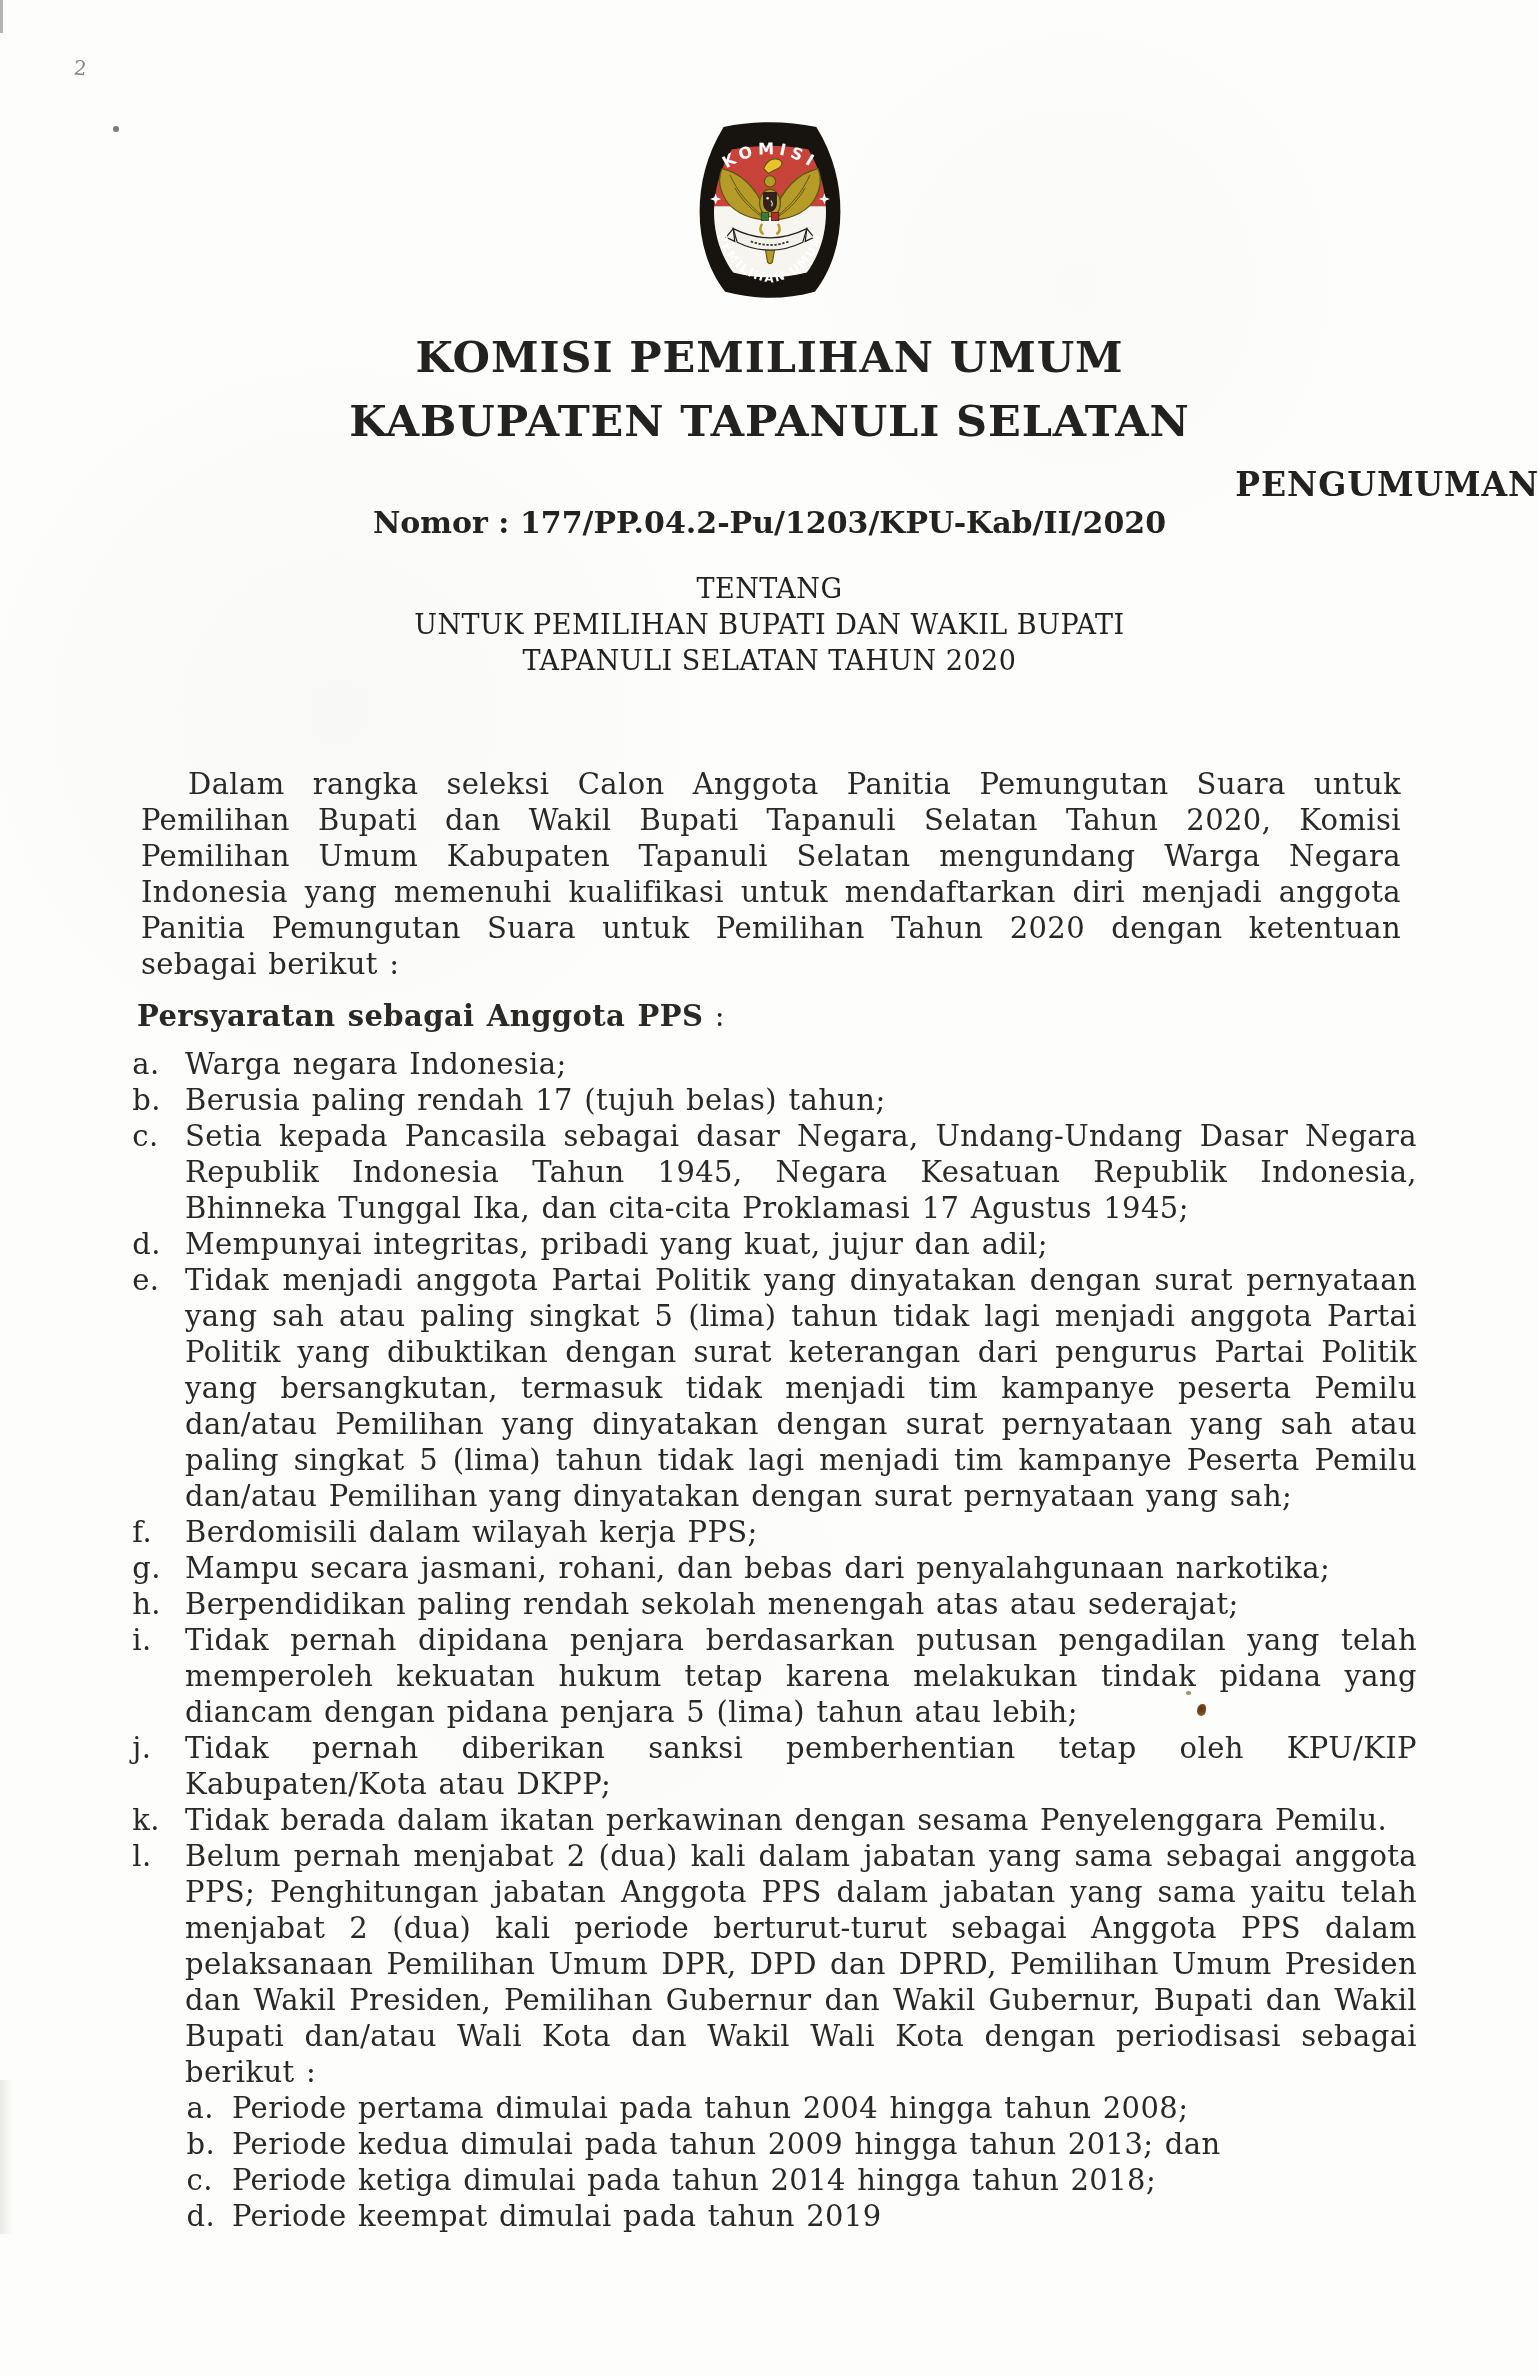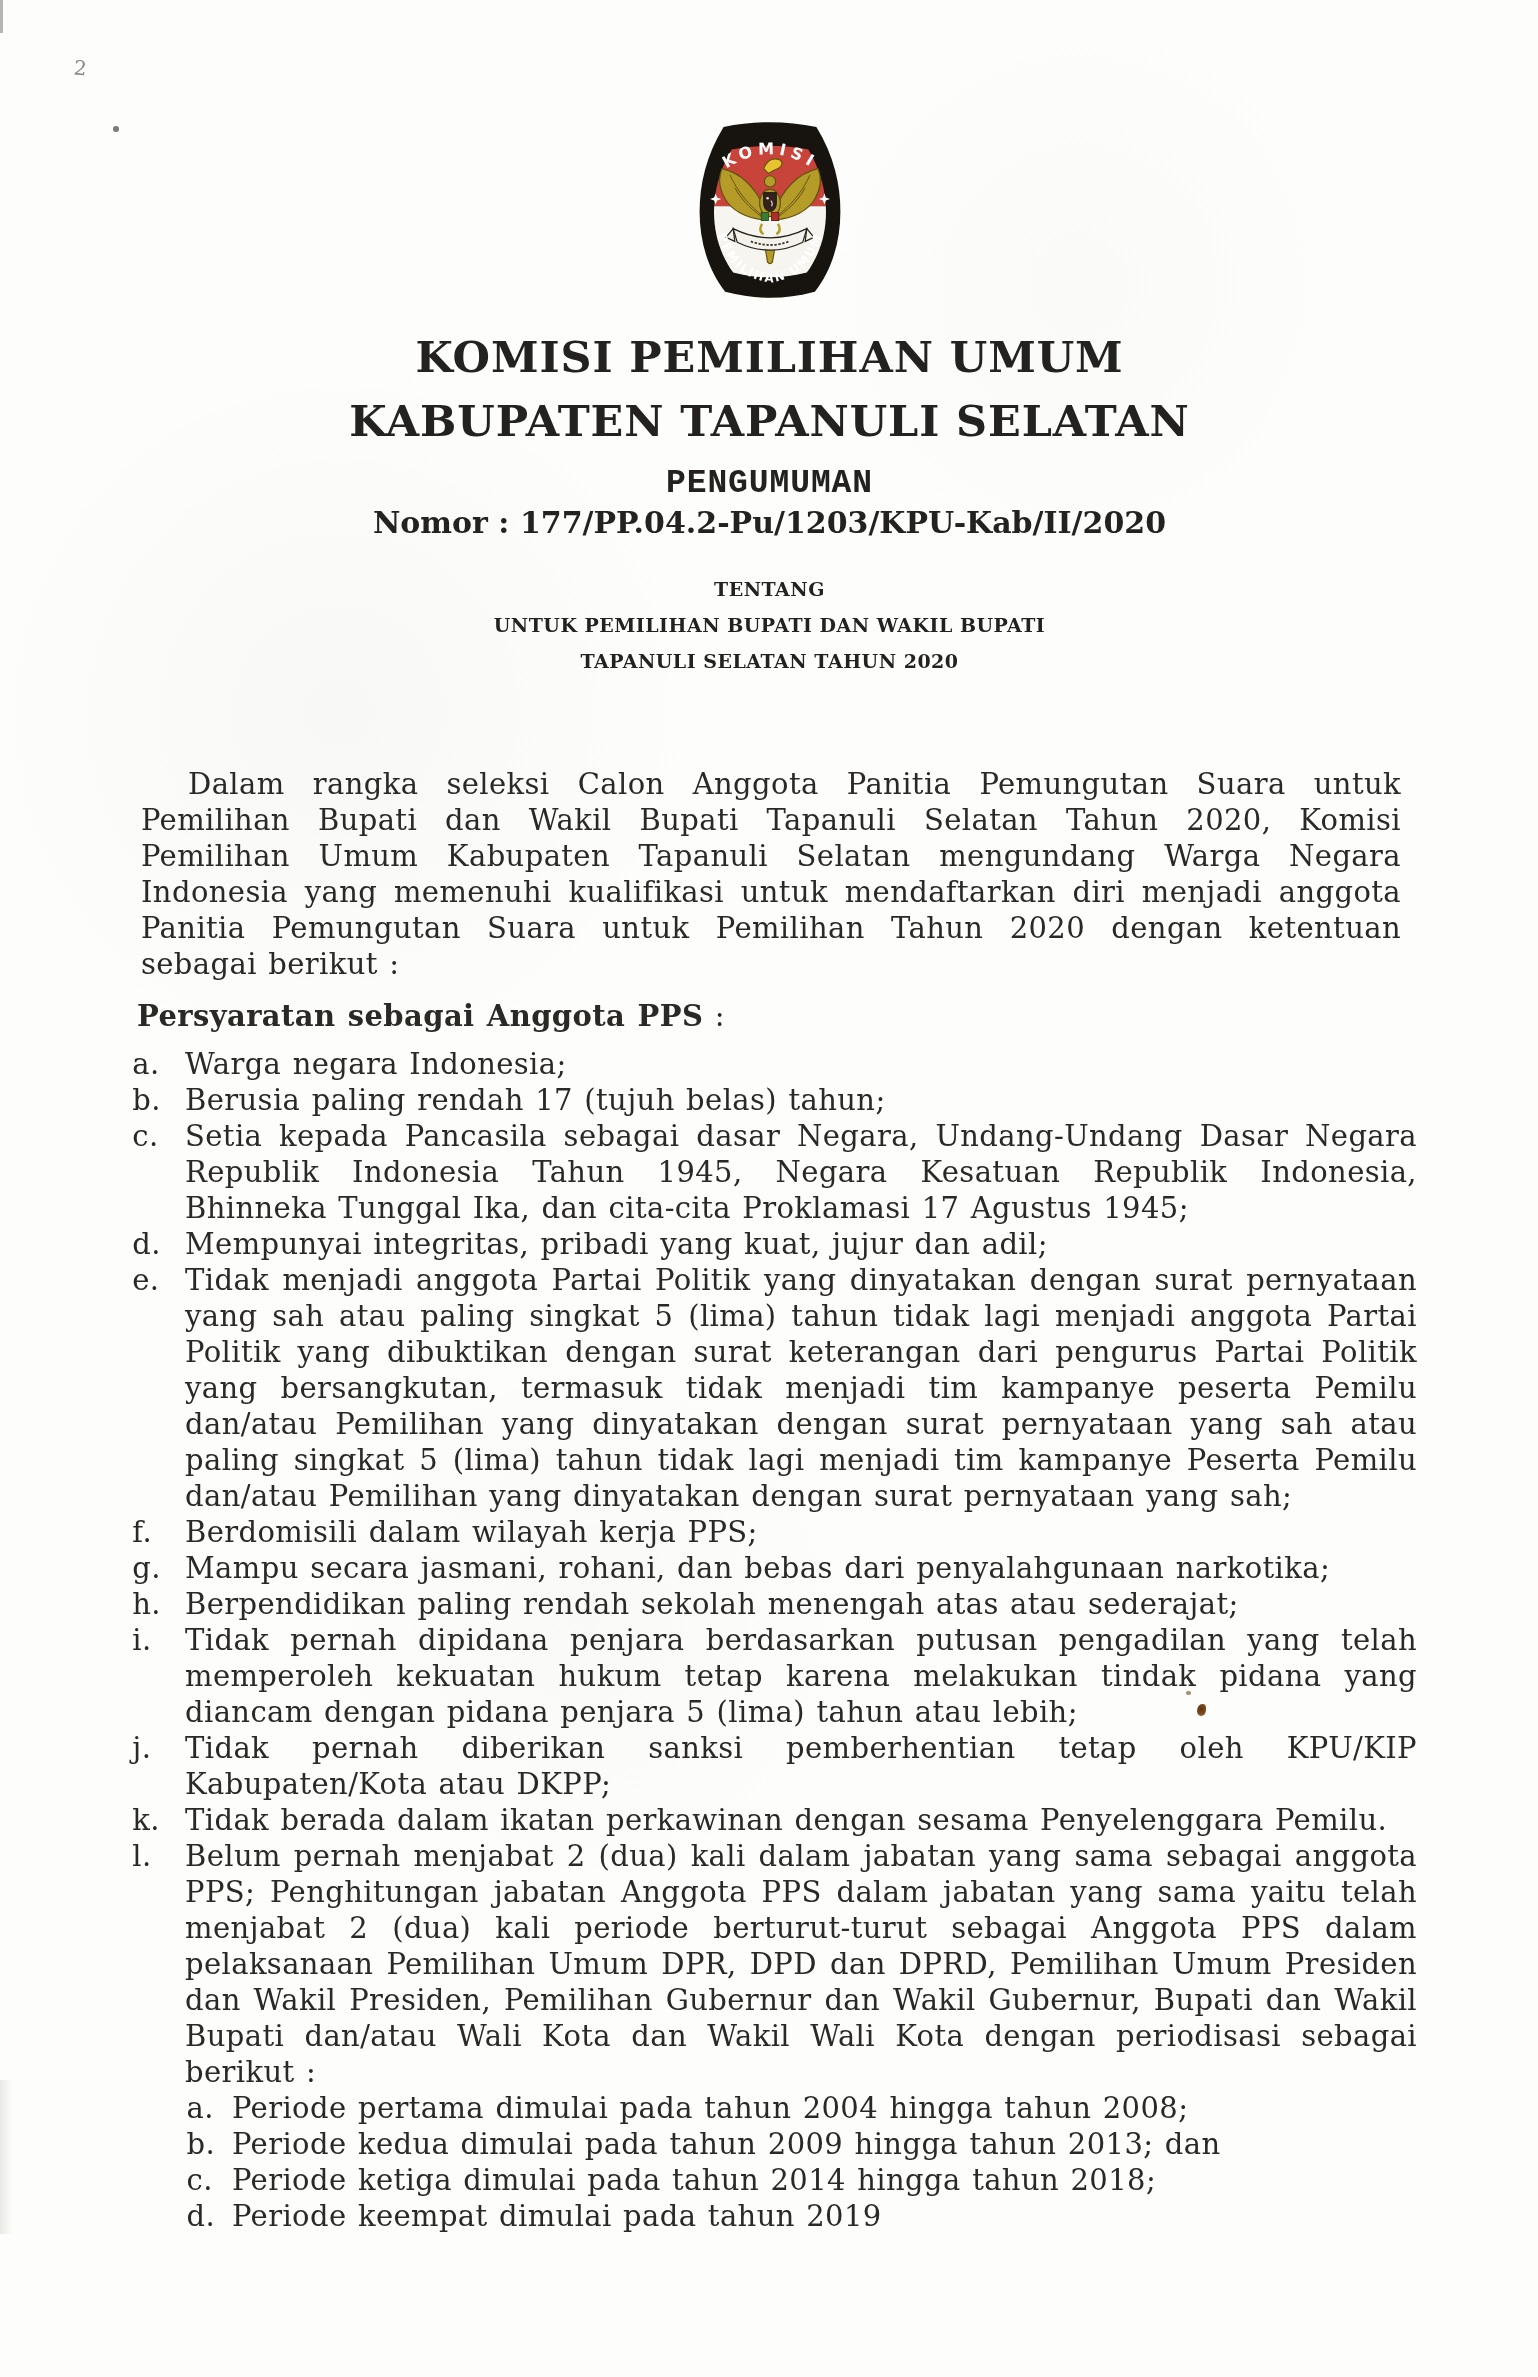--- a/index.html
+++ b/index.html
@@ -9,26 +9,26 @@
     background-image:
       radial-gradient(circle at 22% 30%, rgba(90,90,90,0.03), transparent 18%),
       radial-gradient(circle at 38% 68%, rgba(90,90,90,0.025), transparent 15%),
       radial-gradient(circle at 70% 12%, rgba(90,90,90,0.02), transparent 12%);
     font-family:"DejaVu Serif","Liberation Serif",serif;
     color:#2a2926;
   }
   .logo-wrap{position:absolute;top:122px;left:50%;transform:translateX(-50%);width:160px;height:178px;}
   .org-header{position:absolute;top:305px;left:0;width:100%;text-align:center;
     font-weight:700;font-size:43px;line-height:64px;letter-spacing:0.9px;color:#232220;margin-top:20px;}
-  .ann-title{position:absolute;top:465px;left:0;width:100%;text-align:center;
-    font-weight:700;font-size:33px;letter-spacing:0.9px;color:#232220;font-family:Liberation Mono, monospace;}
+  .ann-title{position:absolute;top:465px;left:0;width:100%;text-align:right;
+    font-weight:700;font-size:33px;letter-spacing:0.9px;color:#232220;}
   .ann-number{position:absolute;top:505px;left:0;width:100%;text-align:center;
     font-weight:700;font-size:30px;color:#232220;}
   .ann-about{position:absolute;top:571px;left:0;width:100%;text-align:center;
-    font-weight:700;font-size:19px;line-height:36px;letter-spacing:0.5px;color:#232220;}
+    font-weight:400;font-size:27px;line-height:36px;letter-spacing:0.5px;color:#232220;}
   .content{position:absolute;top:750px;left:125px;width:1292px;
     font-size:29px;line-height:36px;letter-spacing:0.4px;word-spacing:1.8px;text-align:justify;}
   .intro{margin:16px;text-indent:47px;}
   .req-head{margin:12px;font-weight:700;}
   .req-head .colon{font-weight:400;}
   .li{position:relative;padding-left:60px;}
   .li .ltr{position:absolute;left:7.3px;top:0;}
   .sublist{margin-left:56px;}
   .sublist .li{padding-left:51px;}
   .sublist .li .ltr{left:5.5px;}

